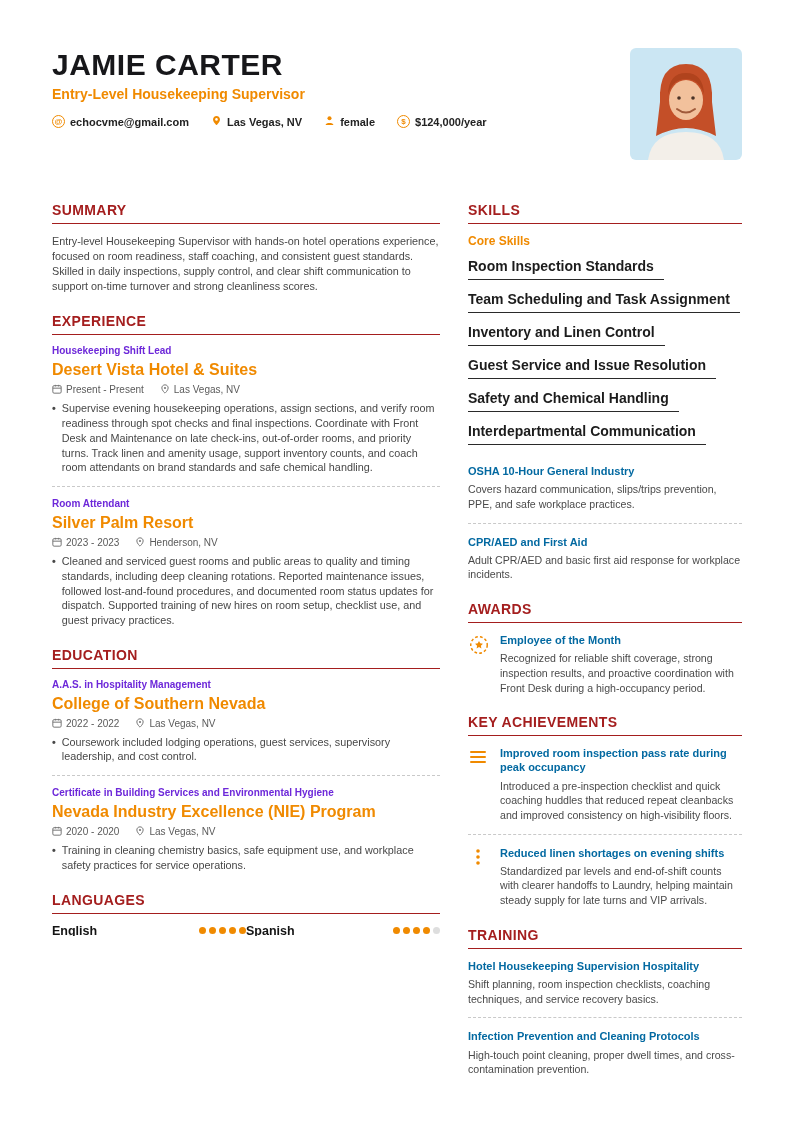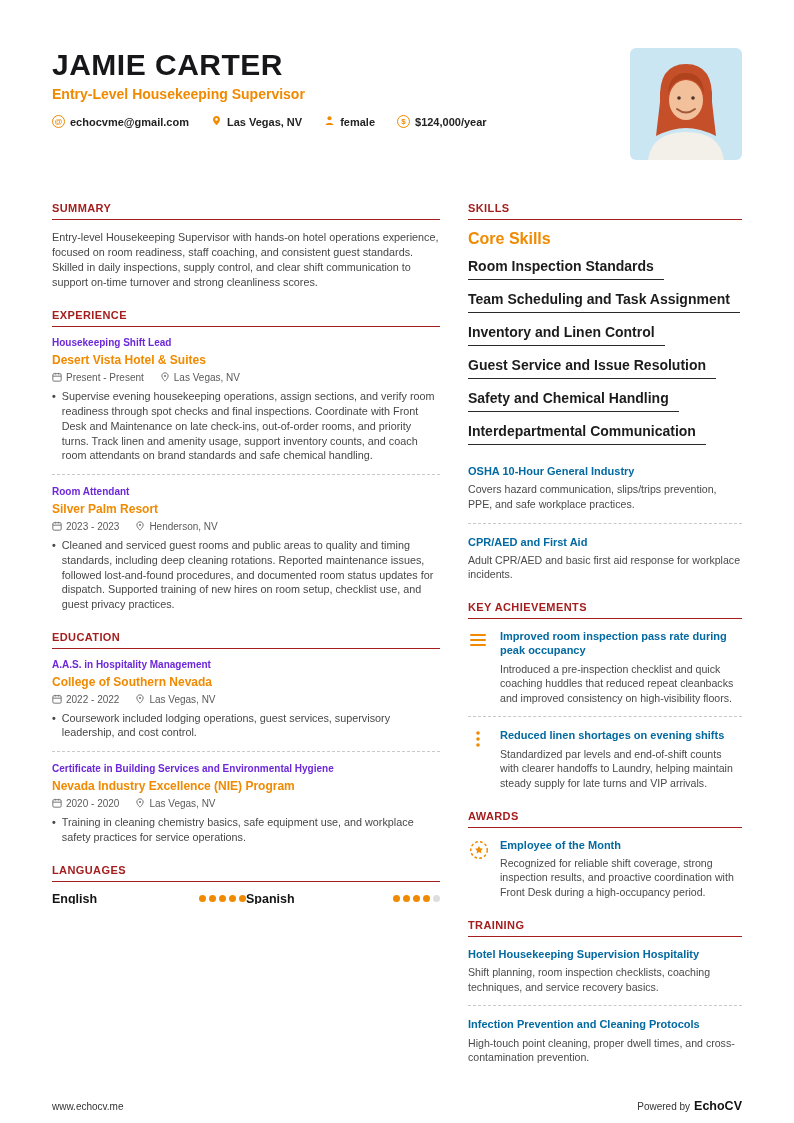--- a/index.html
+++ b/index.html
@@ -17,33 +17,33 @@
   .contact{display:flex;align-items:center;gap:5px;font-size:11px;font-weight:700;color:#232323}
   .badge-icon{display:inline-flex;align-items:center;justify-content:center;width:13px;height:13px;
     border:1.3px solid var(--accent);border-radius:50%;color:var(--accent);font-size:8px;font-weight:700;line-height:1}
   .photo{width:112px;height:112px;border-radius:6px;overflow:hidden;flex:0 0 auto}
   .photo svg{display:block}
   
   .columns{display:flex;gap:28px;padding:0 52px}
   .col-left{width:388px;flex:0 0 388px}
   .col-right{flex:1;min-width:0}
   .section{margin-bottom:19px}
-  .sec-head{font-size:11px;font-weight:800;color:var(--heading);letter-spacing:.4px;
+  .sec-head{font-size:14px;font-weight:800;color:var(--heading);letter-spacing:.4px;
     padding-bottom:5px;border-bottom:1.5px solid var(--heading);margin-bottom:10px}
   .summary-text{font-size:10.8px;line-height:1.4;color:#474747}
   
   .entry-role{font-size:10px;font-weight:700;color:#6d28d9;line-height:1.28}
-  .entry-company{font-size:12px;font-weight:700;color:var(--accent);margin-top:3px}
+  .entry-company{font-size:16px;font-weight:700;color:var(--accent);margin-top:3px}
   .entry-meta{display:flex;align-items:center;gap:16px;margin:5px 0 5px;font-size:10px;color:#5a5a5a}
   .meta-item{display:flex;gap:4px}
   .bullet{display:flex;gap:6px;font-size:10.8px;line-height:1.37;color:#474747}
   .bullet::before{content:"\2022";font-weight:700;color:#474747}
   .divider{border-top:1px dashed #c9c9c9;margin:11px 0}
   
-  .skill-group{font-size:16px;font-weight:700;color:var(--accent);margin:1px 0 10px}
+  .skill-group{font-size:12px;font-weight:700;color:var(--accent);margin:1px 0 10px}
   .skill{display:table;font-size:14px;font-weight:700;color:#1c1c1c;border-bottom:1.8px solid #2a2a2a;
     padding:0 10px 5px 0;margin-bottom:11px}
   
   .item-title{font-size:11px;font-weight:700;color:#0369a1;line-height:1.3}
   .item-desc{font-size:10.6px;line-height:1.38;color:#4a4a4a;margin-top:4px}
   .icon-row{display:flex;gap:10px}
   .icon-row .icon{flex:0 0 22px;padding-top:1px}
   
   .lang-clip{height:12px;overflow:hidden}
   .langs{display:grid;grid-template-columns:1fr 1fr;}
@@ -283,20 +283,36 @@
           <div class="item-desc">Covers hazard communication, slips/trips prevention, PPE, and safe workplace practices.</div>
         </div>
         <div class="divider"></div>
         <div>
           <div class="item-title">CPR/AED and First Aid</div>
           <div class="item-desc">Adult CPR/AED and basic first aid response for workplace incidents.</div>
         </div>
       </section>
 
       <section class="section">
+        <h2 class="sec-head">AWARDS</h2>
+        <div class="icon-row">
+          <span class="icon">
+            <svg viewBox="0 0 24 24" width="22" height="22">
+                <circle cx="12" cy="12" r="9" fill="none" stroke="#F08A00" stroke-width="1.6" stroke-dasharray="3 2.4"></circle>
+                <path d="M12 7.5 l1.3 2.7 3 .4 -2.2 2.1 .5 3 -2.6 -1.4 -2.6 1.4 .5 -3 -2.2 -2.1 3 -.4 Z" fill="#F08A00"></path>
+              </svg>
+          </span>
+          <div>
+            <div class="item-title">Employee of the Month</div>
+            <div class="item-desc">Recognized for reliable shift coverage, strong inspection results, and proactive coordination with Front Desk during a high-occupancy period.</div>
+          </div>
+        </div>
+      </section>
+
+      <section class="section">
         <h2 class="sec-head">KEY ACHIEVEMENTS</h2>
         <div class="icon-row">
           <span class="icon">
             <svg viewBox="0 0 20 20" width="20" height="20">
                 <g stroke="#F08A00" stroke-width="2" stroke-linecap="round">
                   <line x1="3" y1="5" x2="17" y2="5"></line>
                   <line x1="3" y1="10" x2="17" y2="10"></line>
                   <line x1="3" y1="15" x2="17" y2="15"></line>
                 </g>
               </svg>
@@ -318,52 +334,29 @@
               </svg>
           </span>
           <div>
             <div class="item-title">Reduced linen shortages on evening shifts</div>
             <div class="item-desc">Standardized par levels and end-of-shift counts with clearer handoffs to Laundry, helping maintain steady supply for late turns and VIP arrivals.</div>
           </div>
         </div>
       </section>
 
       <section class="section">
-        <h2 class="sec-head">AWARDS</h2>
-        <div class="icon-row">
-          <span class="icon">
-            <svg viewBox="0 0 24 24" width="22" height="22">
-                <circle cx="12" cy="12" r="9" fill="none" stroke="#F08A00" stroke-width="1.6" stroke-dasharray="3 2.4"></circle>
-                <path d="M12 7.5 l1.3 2.7 3 .4 -2.2 2.1 .5 3 -2.6 -1.4 -2.6 1.4 .5 -3 -2.2 -2.1 3 -.4 Z" fill="#F08A00"></path>
-              </svg>
-          </span>
-          <div>
-            <div class="item-title">Employee of the Month</div>
-            <div class="item-desc">Recognized for reliable shift coverage, strong inspection results, and proactive coordination with Front Desk during a high-occupancy period.</div>
-          </div>
-        </div>
-      </section>
-
-      <section class="section">
         <h2 class="sec-head">TRAINING</h2>
         <div>
           <div class="item-title">Hotel Housekeeping Supervision Hospitality</div>
           <div class="item-desc">Shift planning, room inspection checklists, coaching techniques, and service recovery basics.</div>
         </div>
         <div class="divider"></div>
         <div>
           <div class="item-title">Infection Prevention and Cleaning Protocols</div>
           <div class="item-desc">High-touch point cleaning, proper dwell times, and cross-contamination prevention.</div>
         </div>
       </section>
 
     </div>
   </div>
 
-  <footer class="footer">
-    <a class="footer-site" href="#">www.echocv.me</a>
-    <span class="powered">
-      <span>Powered by</span>
-      <a class="brand" href="#">EchoCV</a>
-    </span>
-  </footer>
 
 </div>
 
 </body></html>

